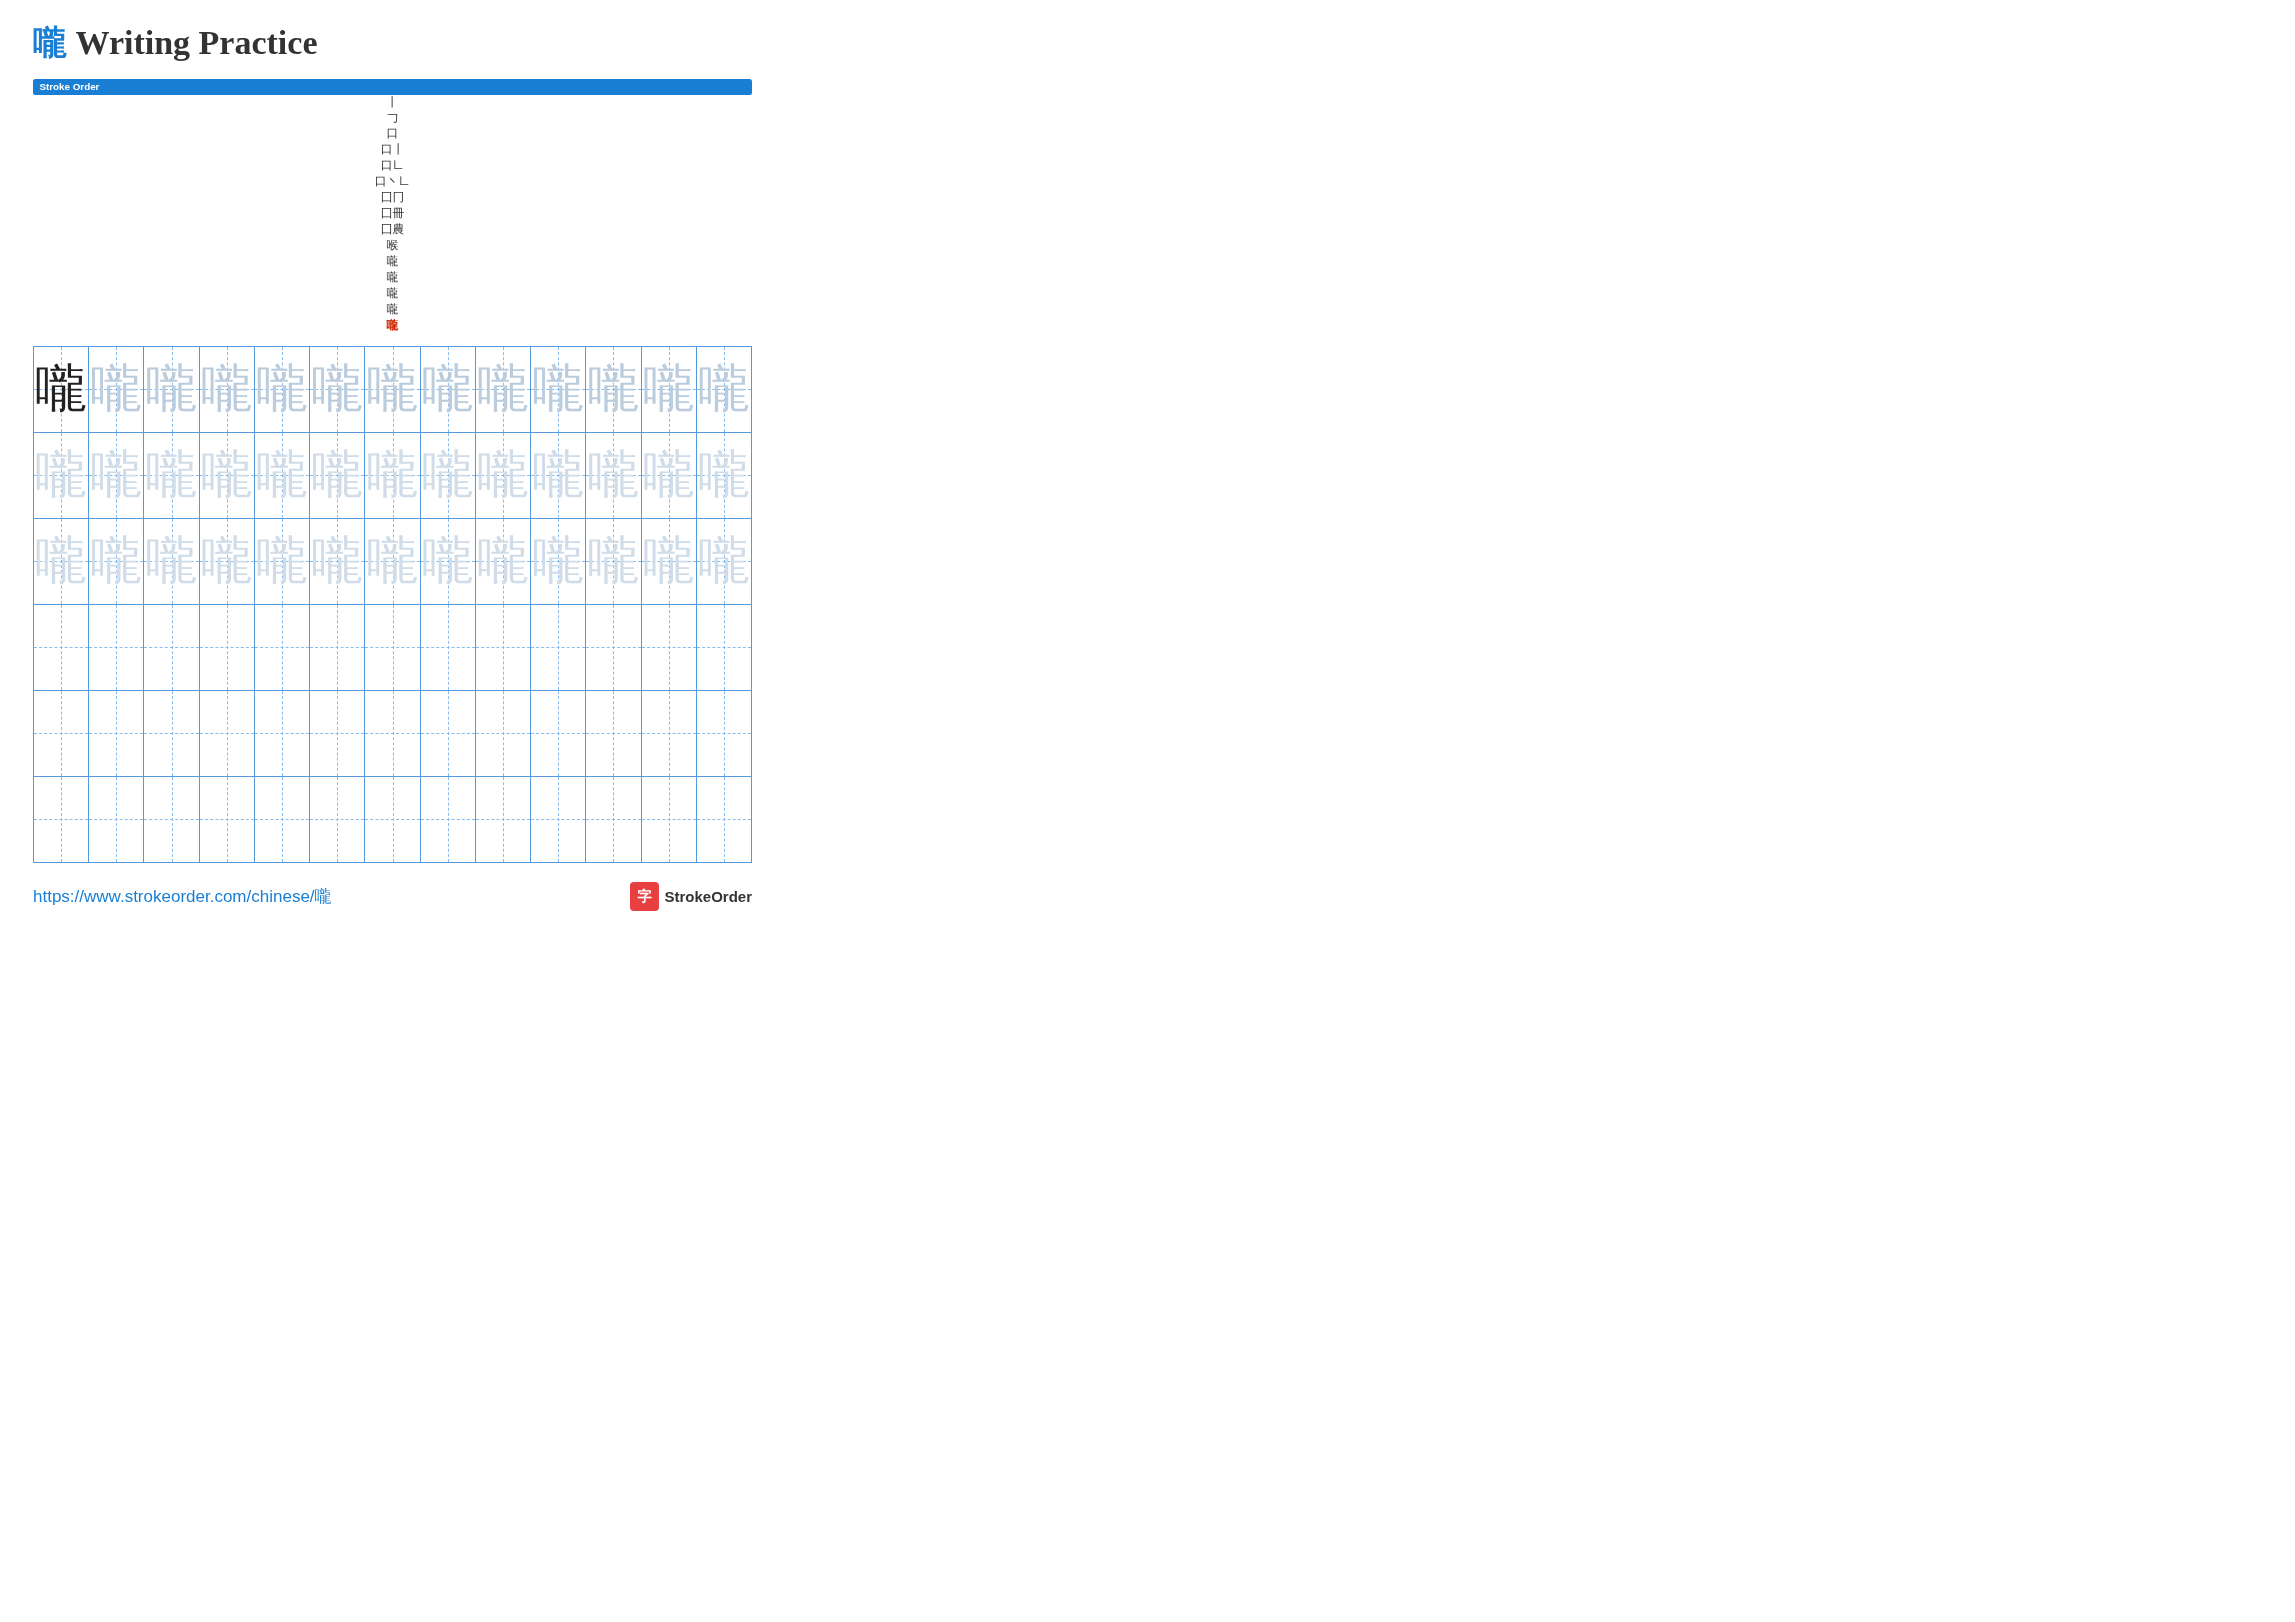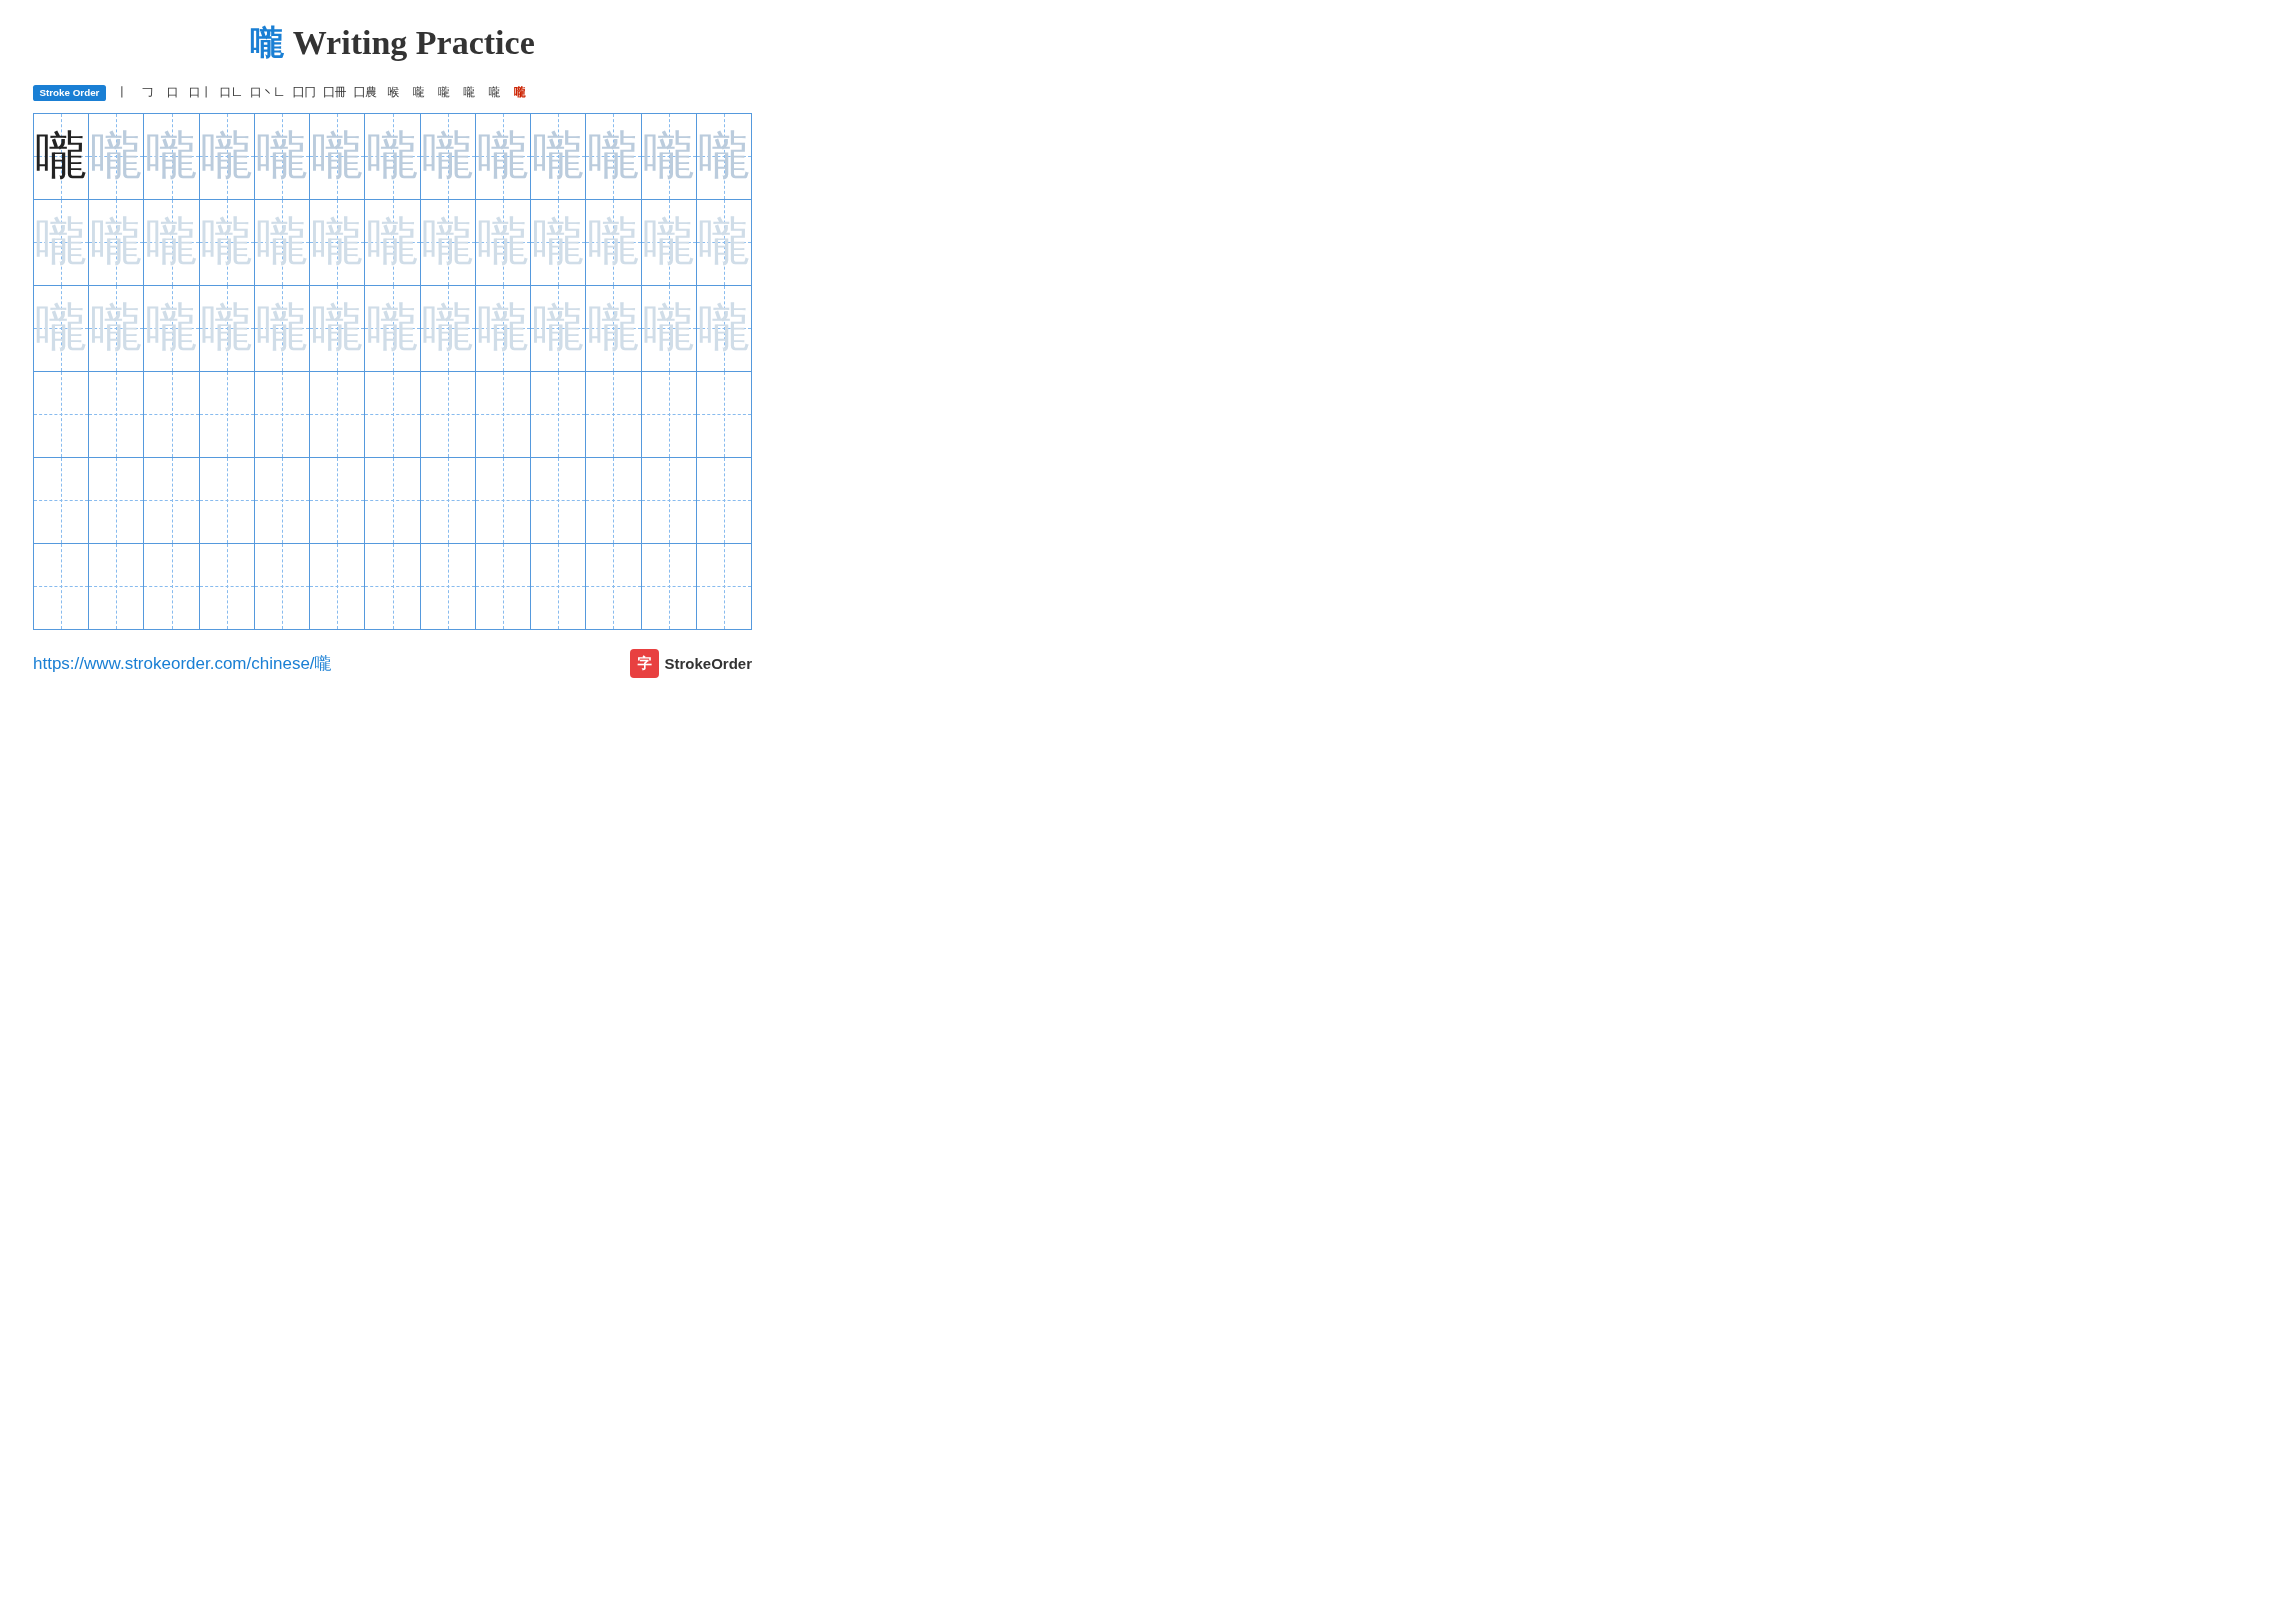--- a/index.html
+++ b/index.html
@@ -8,39 +8,39 @@
       background: #ffffff;
       font-family: serif;
       width: 785px;
       min-height: 556px;
       padding: 19.6px 33px 26px 33px;
       position: relative;
     }
 
     
     #title-area {
-      text-align: center;
-      margin-bottom: 19px;
+      text-align: left;
+      margin-bottom: 13px;
     }
     #title-area h1 {
       font-size: 34px;
       font-weight: bold;
       color: #333;
     }
     #title-area h1 span.char {
       color: #1a7fd4;
     }
 
     
     #stroke-order-row {
       display: flex;
-      align-items: center;
-      gap: 7px;
+      gap: 0;
       margin-bottom: 11.8px;
       flex-wrap: nowrap;
+      flex-direction: column;
     }
     .stroke-order-badge {
       background: #1a7fd4;
       color: white;
       font-size: 9.8px;
       font-weight: bold;
       padding: 2.6px 6.5px;
       border-radius: 2.6px;
       white-space: nowrap;
       font-family: sans-serif;

